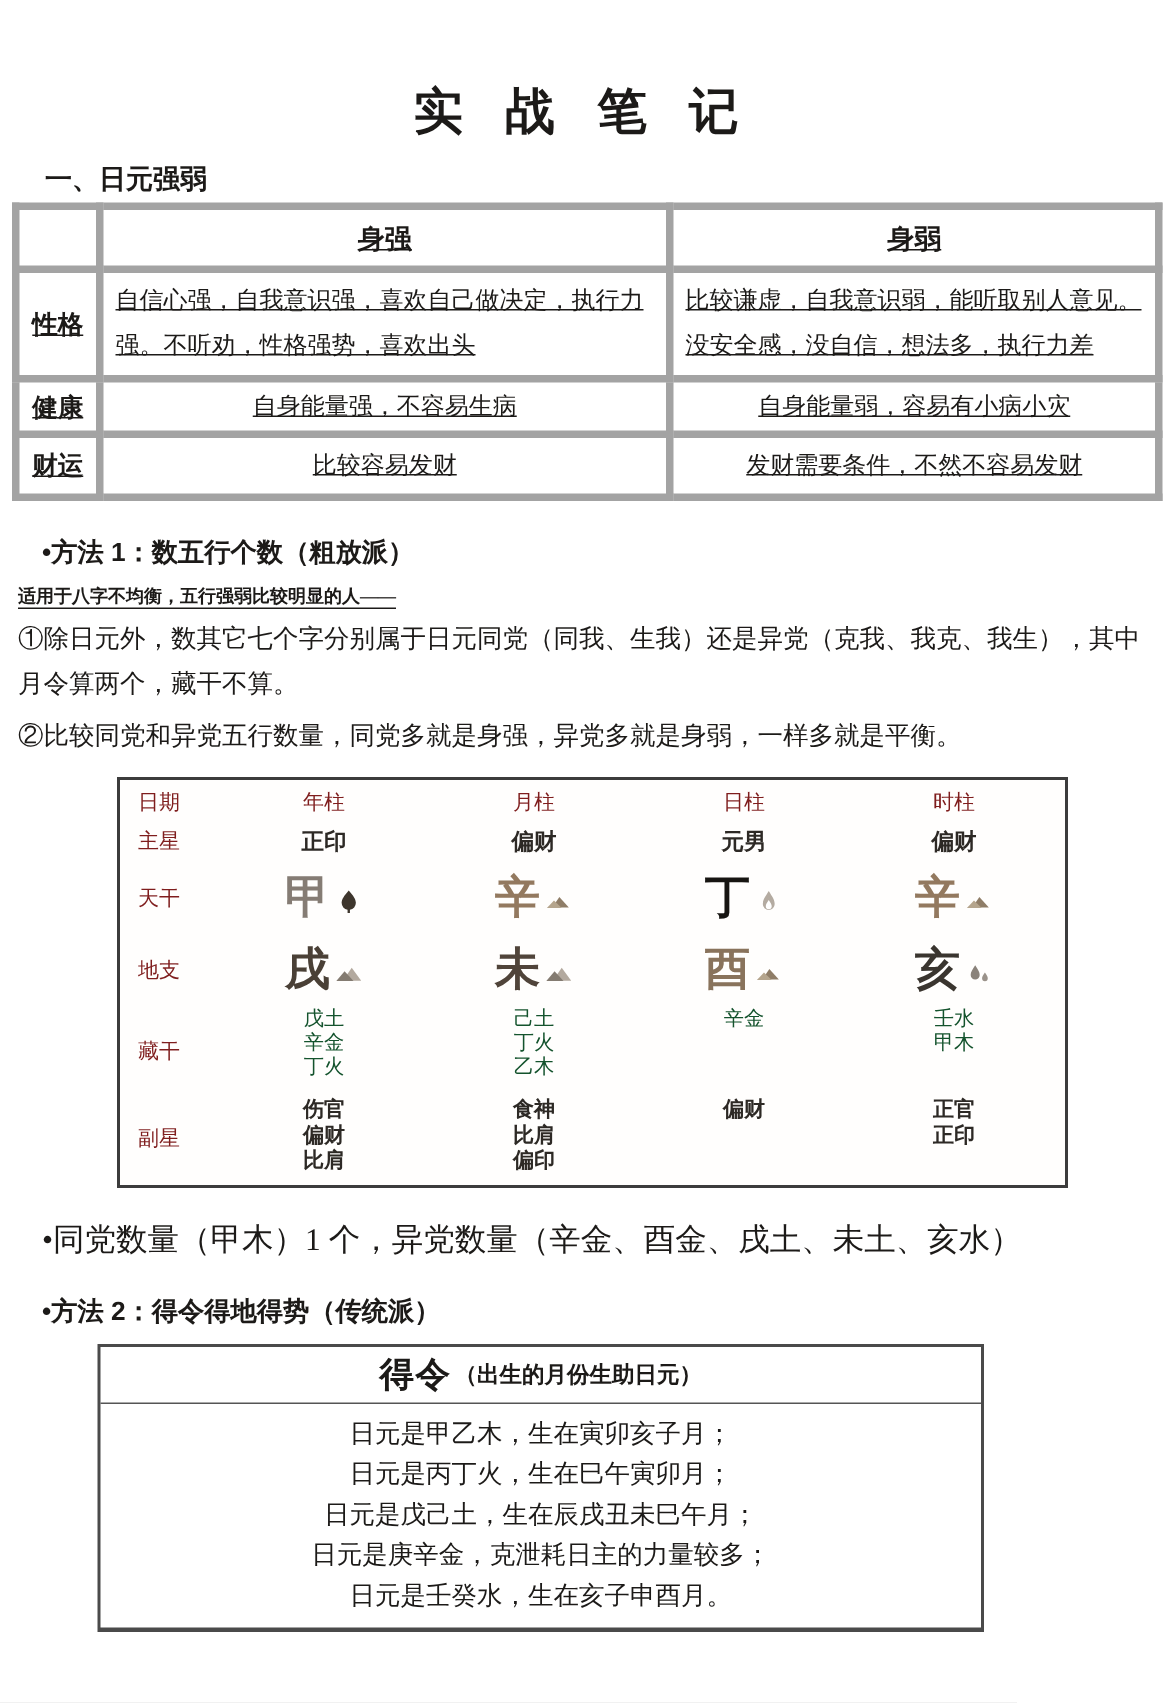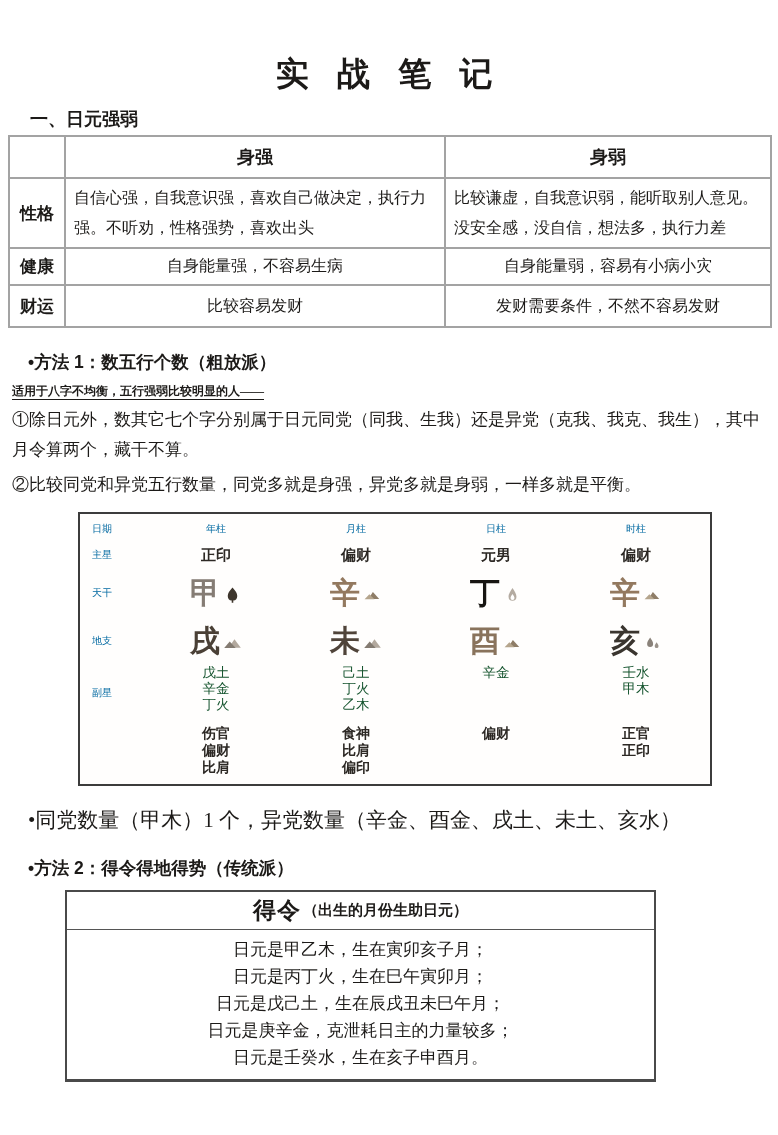--- a/index.html
+++ b/index.html
@@ -30,25 +30,26 @@
     font-family: "Liberation Sans", sans-serif;
   }
   
   table.strength {
     margin: 4px 8px 0 8px;
     width: 762px;
     border-collapse: collapse;
     table-layout: fixed;
   }
   table.strength th, table.strength td {
-    border: 2px solid #a3a3a3;
+    border: 5px solid #a3a3a3;
     text-align: center;
     vertical-align: middle;
     font-size: 16px;
     padding: 2px 8px;
+    text-decoration: underline;
   }
   table.strength col.c-label { width: 56px; }
   table.strength col.c-strong { width: 380px; }
   table.strength col.c-weak { width: 326px; }
   table.strength tr.hdr th { height: 42px; font-size: 18px; font-weight: bold; font-family: "Liberation Serif", serif; }
   table.strength td.rowlab {
     font-family: "Liberation Sans", sans-serif;
     font-weight: bold;
     font-size: 17px;
   }
@@ -92,22 +93,22 @@
   .chart .pillar { flex: 1; }
   .chart .cell { display: flex; align-items: center; justify-content: center; }
   .chart .labcol .cell { justify-content: flex-start; padding-left: 8px; }
   .r1 { height: 24px; }
   .r2 { height: 28px; }
   .r3 { height: 48px; }
   .r4 { height: 48px; }
   .r5 { height: 60px; align-items: flex-start !important; }
   .r6 { height: 56px; align-items: flex-start !important; }
   .chart .lab, .chart .colhead {
-    color: #0369a1;
-    font-size: 10px;
+    color: #7f1d1d;
+    font-size: 14px;
     font-family: Liberation Mono, monospace;
   }
   .chart .labcol .r5, .chart .labcol .r6 { align-items: center !important; }
   .chart .mainstar {
     font-size: 15px; font-weight: bold; color: #2d2925;
     font-family: "Liberation Sans", sans-serif;
   }
   .bigchar {
     font-size: 30px; font-weight: bold; line-height: 1;
     font-family: "Liberation Serif", serif;
@@ -235,20 +236,21 @@
   <div class="m-sub">适用于八字不均衡，五行强弱比较明显的人——</div>
   <div class="m-para">①除日元外，数其它七个字分别属于日元同党（同我、生我）还是异党（克我、我克、我生），其中月令算两个，藏干不算。</div>
   <div class="m-para">②比较同党和异党五行数量，同党多就是身强，异党多就是身弱，一样多就是平衡。</div>
 
   <div class="chart">
     <div class="col labcol">
       <div class="cell r1 lab">日期</div>
       <div class="cell r2 lab">主星</div>
       <div class="cell r3 lab">天干</div>
       <div class="cell r4 lab">地支</div>
+      <div class="cell r5 lab">藏干</div>
       <div class="cell r6 lab">副星</div>
     </div>
 
     <div class="col pillar">
       <div class="cell r1 colhead">年柱</div>
       <div class="cell r2 mainstar">正印</div>
       <div class="cell r3">
         <span class="bigchar c-jia">甲</span>
         <svg class="el-icon">
             <use href="#icon-wood"></use>

